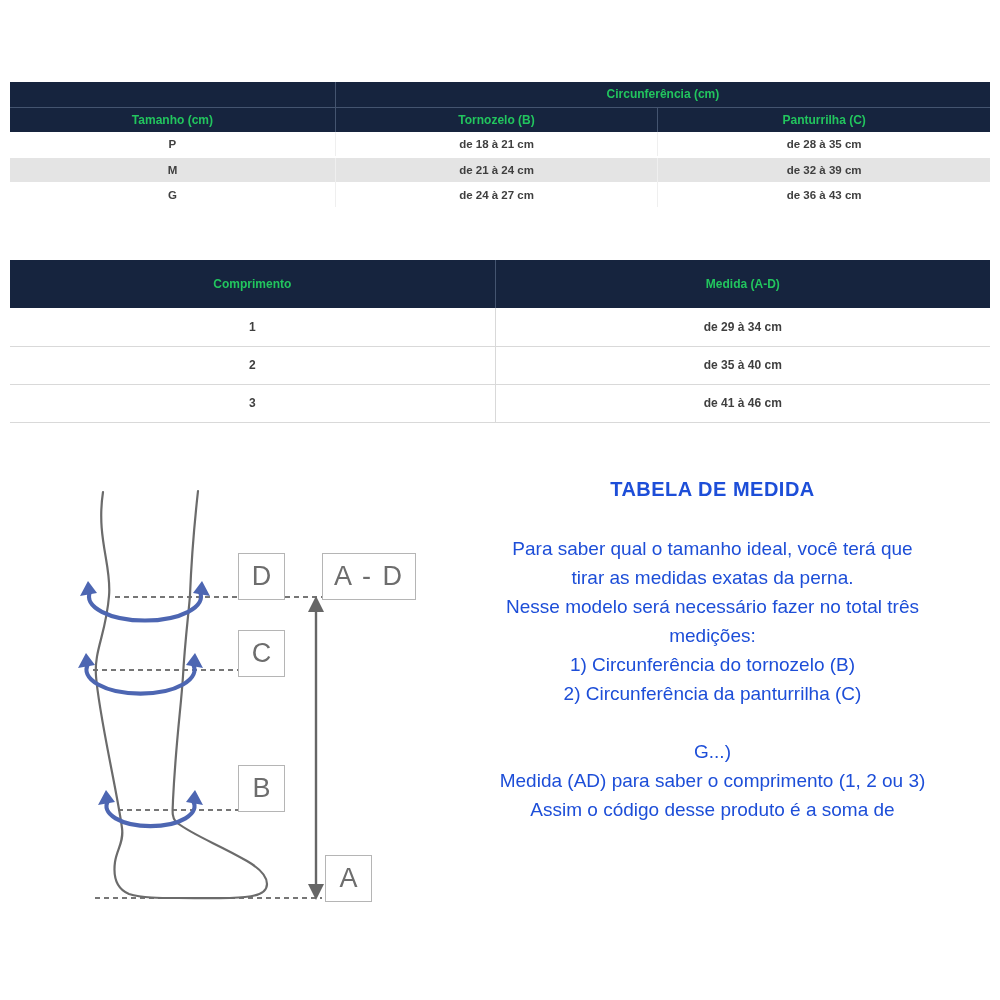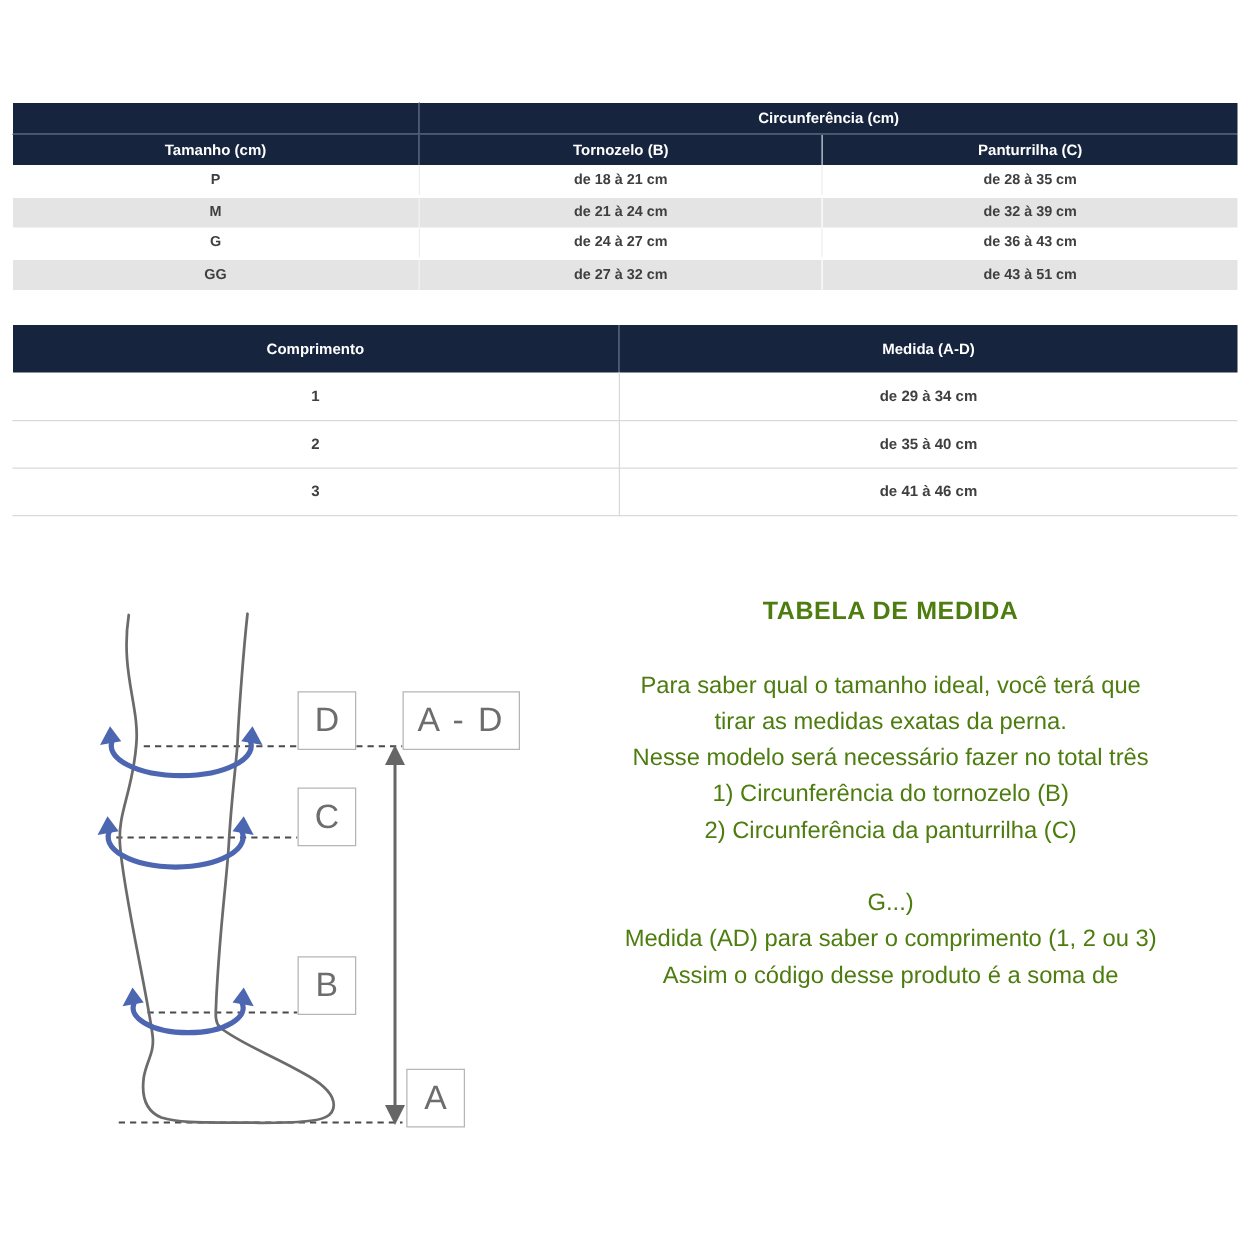--- a/index.html
+++ b/index.html
@@ -12,32 +12,32 @@
   .sheet { position:absolute; inset:0; background:#fff; }
 
   
   table { border-collapse:collapse; table-layout:fixed; position:absolute; left:10px; width:980px; }
   th, td { text-align:center; vertical-align:middle; padding:0 4px; overflow:hidden; white-space:nowrap; }
 
   .size-table { top:82px; }
   .size-table col.c1 { width:33.2%; }
   .size-table col.c2 { width:32.9%; }
   .size-table col.c3 { width:33.9%; }
-  .navy { background:#16243e; color:#ffffff; font-weight:bold; font-size:12px; }
+  .navy { background:#16243e; color:#22c55e; font-weight:bold; font-size:12px; }
   .size-table thead th { height:25px; }
   .size-table thead tr.group-row th { border-bottom:1.5px solid #44546f; }
   .size-table thead th:not(:last-child) { border-right:1.5px solid #44546f; }
   .size-table tbody td { height:25px; font-weight:bold; font-size:11.5px; color:#3f3f3f; }
   .size-table tbody td:not(:last-child) { border-right:1px solid #efefef; }
   .size-table tbody tr:nth-child(even) td { background:#e4e4e4; border-top:2px solid #fff; }
 
   .length-table { top:260px; }
   .length-table col.c1 { width:49.5%; }
   .length-table col.c2 { width:50.5%; }
-  .length-table thead th { height:38px; }
+  .length-table thead th { height:48px; }
   .length-table thead th:not(:last-child) { border-right:1.5px solid #44546f; }
   .length-table tbody td {
     height:38px; font-weight:bold; font-size:12px; color:#3f3f3f;
     border-bottom:1px solid #d9d9d9; background:#fff;
   }
   .length-table tbody td:not(:last-child) { border-right:1px solid #d9d9d9; }
 
   
   .diagram { position:absolute; left:60px; top:478px; width:350px; height:445px; }
   .diagram svg { position:absolute; left:0; top:0; }
@@ -48,21 +48,21 @@
   }
   .box-d  { left:178px; top:75px;  width:47px; height:47px; }
   .box-ad { left:262px; top:75px;  width:94px; height:47px; letter-spacing:2px; }
   .box-c  { left:178px; top:152px; width:47px; height:47px; }
   .box-b  { left:178px; top:287px; width:47px; height:47px; }
   .box-a  { left:265px; top:377px; width:47px; height:47px; }
 
   
   .info {
     position:absolute; left:430px; top:478px; width:565px;
-    text-align:center; color:#4d7c0f;
+    text-align:center; color:#1d4ed8;
   }
   .info-title { font-size:20px; font-weight:bold; letter-spacing:0.5px; margin-bottom:33px; }
   .txt-line { font-size:19px; font-weight:normal; height:29px; line-height:29px; white-space:nowrap; }
 </style>
 </head>
 <body>
 
 <div class="sheet">
 
   <table class="size-table">
@@ -90,25 +90,20 @@
       </tr>
       <tr>
         <td>M</td>
         <td>de 21 à 24 cm</td>
         <td>de 32 à 39 cm</td>
       </tr>
       <tr>
         <td>G</td>
         <td>de 24 à 27 cm</td>
         <td>de 36 à 43 cm</td>
-      </tr>
-      <tr>
-        <td>GG</td>
-        <td>de 27 à 32 cm</td>
-        <td>de 43 à 51 cm</td>
       </tr>
     </tbody>
   </table>
 
   <table class="length-table">
     <colgroup>
         <col class="c1">
         <col class="c2">
       </colgroup>
     <thead>
@@ -175,20 +170,21 @@
     <div class="measure-box box-c">C</div>
     <div class="measure-box box-b">B</div>
     <div class="measure-box box-a">A</div>
   </div>
 
   <div class="info">
     <div class="info-title">TABELA DE MEDIDA</div>
     <div class="txt-line">Para saber qual o tamanho ideal, você terá que</div>
     <div class="txt-line">tirar as medidas exatas da perna.</div>
     <div class="txt-line">Nesse modelo será necessário fazer no total três</div>
+    <div class="txt-line">medições:</div>
     <div class="txt-line">1) Circunferência do tornozelo (B)</div>
     <div class="txt-line">2) Circunferência da panturrilha (C)</div>
     <div class="txt-line"></div>
     <div class="txt-line">G...)</div>
     <div class="txt-line">Medida (AD) para saber o comprimento (1, 2 ou 3)</div>
     <div class="txt-line">Assim o código desse produto é a soma de</div>
   </div>
 
 </div>
 

